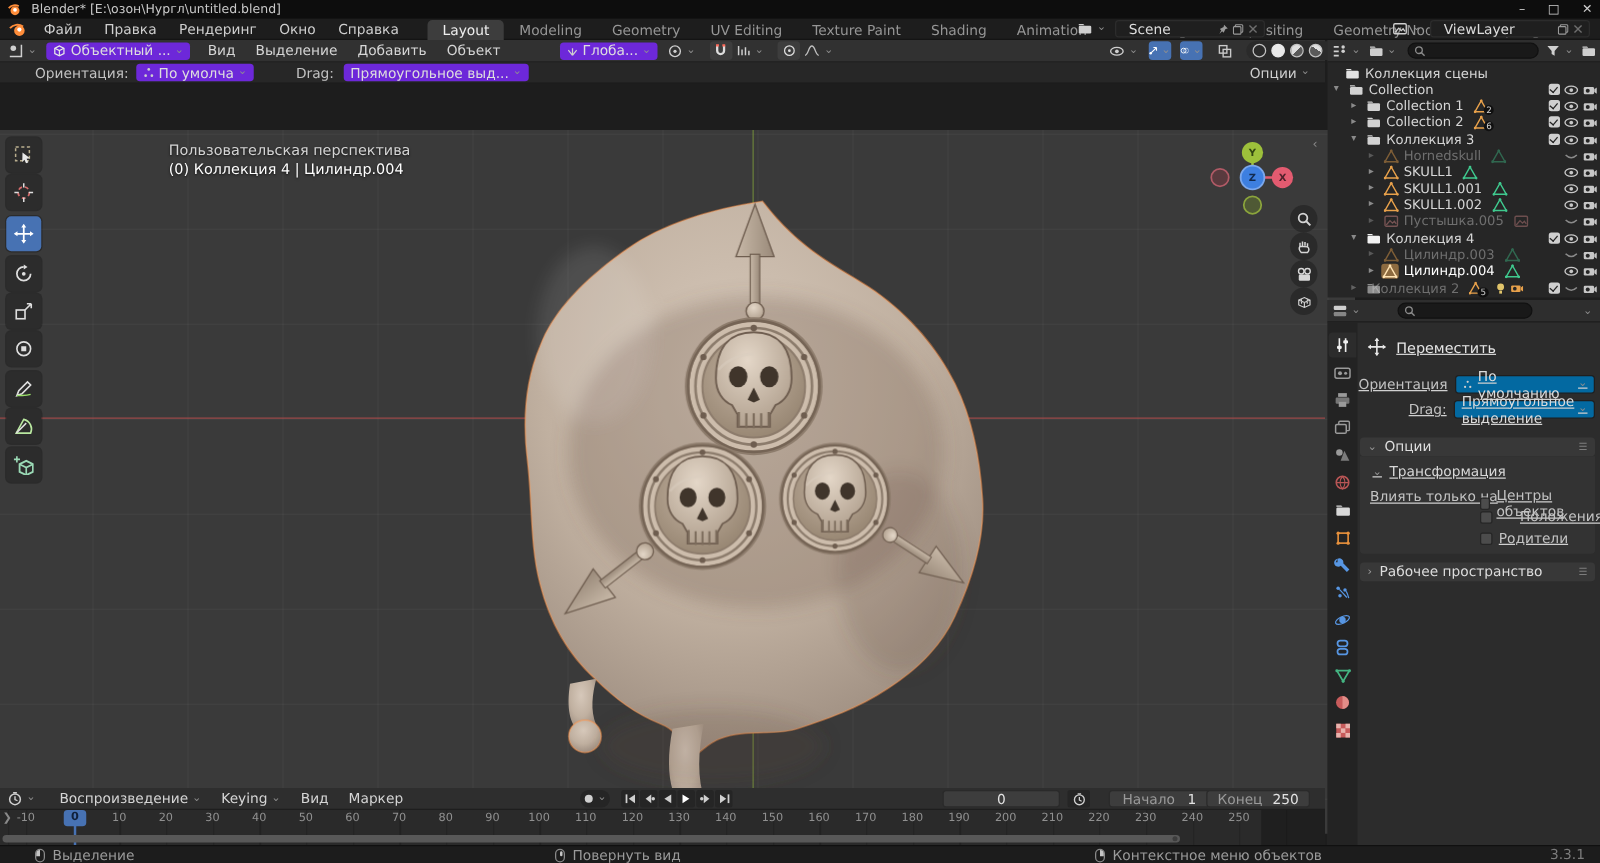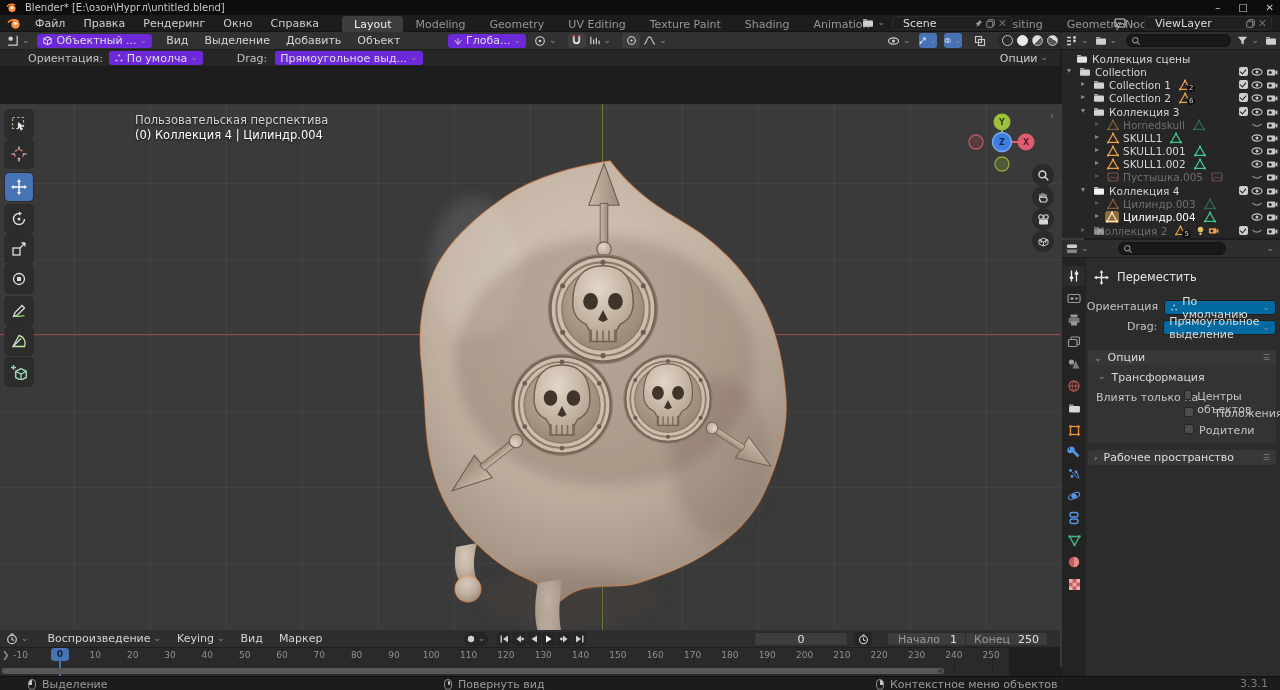--- a/index.html
+++ b/index.html
@@ -69,21 +69,21 @@
   .chk{width:9px;height:9px;background:#cfcfcf;border-radius:2px;position:relative;}
   .chk::after{content:"";position:absolute;left:2px;top:1px;width:3px;height:5px;border:solid #222;border-width:0 1.5px 1.5px 0;transform:rotate(40deg);}
 
   
   #props{left:1062px;top:240px;width:218px;height:436px;background:#2c2c2c;}
   #props-header{position:absolute;left:0;top:0;width:218px;height:18px;background:#2e2e2e;border-bottom:1px solid #1c1c1c;display:flex;align-items:center;}
   #props-tabs{position:absolute;left:0;top:18px;width:24px;height:418px;background:#232323;}
   .ptab{position:absolute;left:1px;width:22px;height:20px;display:flex;align-items:center;justify-content:center;border-radius:3px 0 0 3px;}
   .ptab.active{background:#2c2c2c;}
   .pcontent{position:absolute;left:24px;top:18px;width:194px;height:418px;}
-  .prow{position:absolute;display:flex;}
+  .prow{position:absolute;display:flex;align-items:center;text-decoration:underline;}
   .pfield{display:flex;align-items:center;background:#0369a1;border:1px solid #1f1f1f;border-radius:3px;height:15px;padding:0 5px;color:#dcdcdc;justify-content:space-between;}
   .panelhdr{position:absolute;left:2px;width:188px;height:15px;background:#383838;border-radius:3px;display:flex;align-items:center;color:#dedede;}
   .panelbody{position:absolute;left:2px;width:188px;background:#333333;border-radius:0 0 3px 3px;}
   .grip{margin-left:auto;margin-right:5px;color:#7d7d7d;font-size:8px;letter-spacing:1px;}
   .pchk{width:10px;height:10px;background:#4c4c4c;border:1px solid #252525;border-radius:2px;}
   .plabel{color:#c3c3c3;}
 
   
   #timeline{left:0;top:630px;width:1060px;height:46px;background:#2a2a2a;}
   #tl-header{position:absolute;left:0;top:0;width:1060px;height:18px;background:#2e2e2e;border-bottom:1px solid #1e1e1e;display:flex;align-items:center;}

